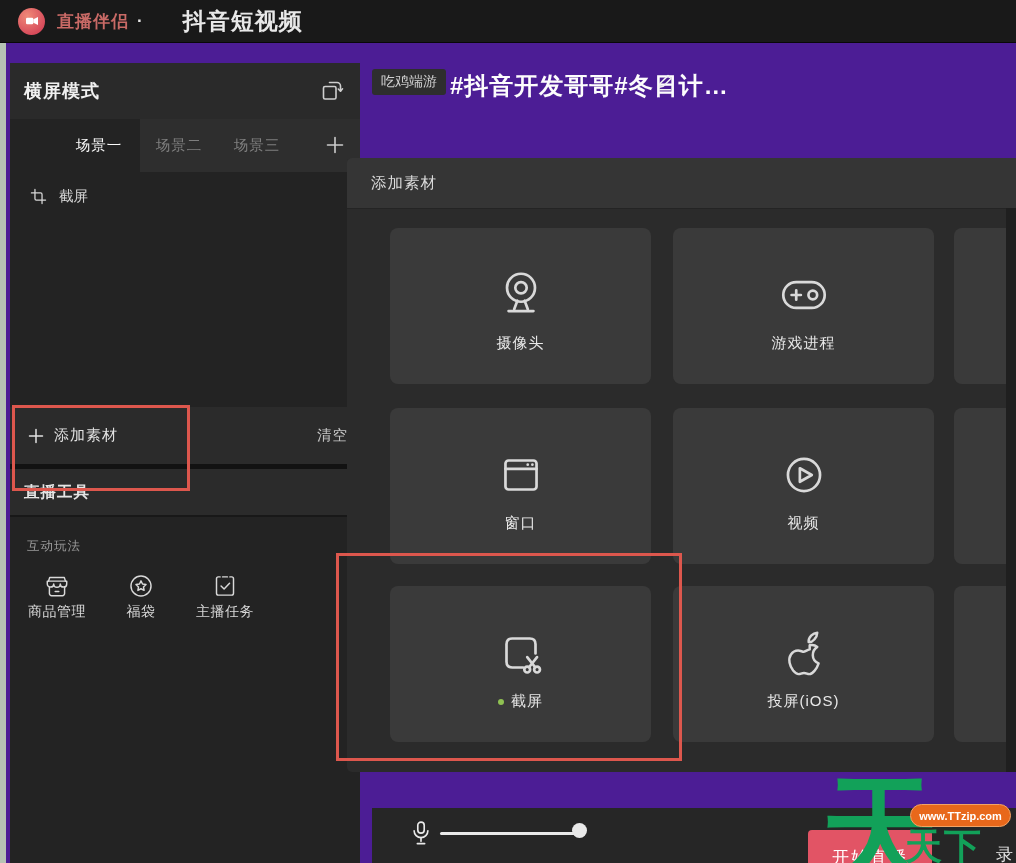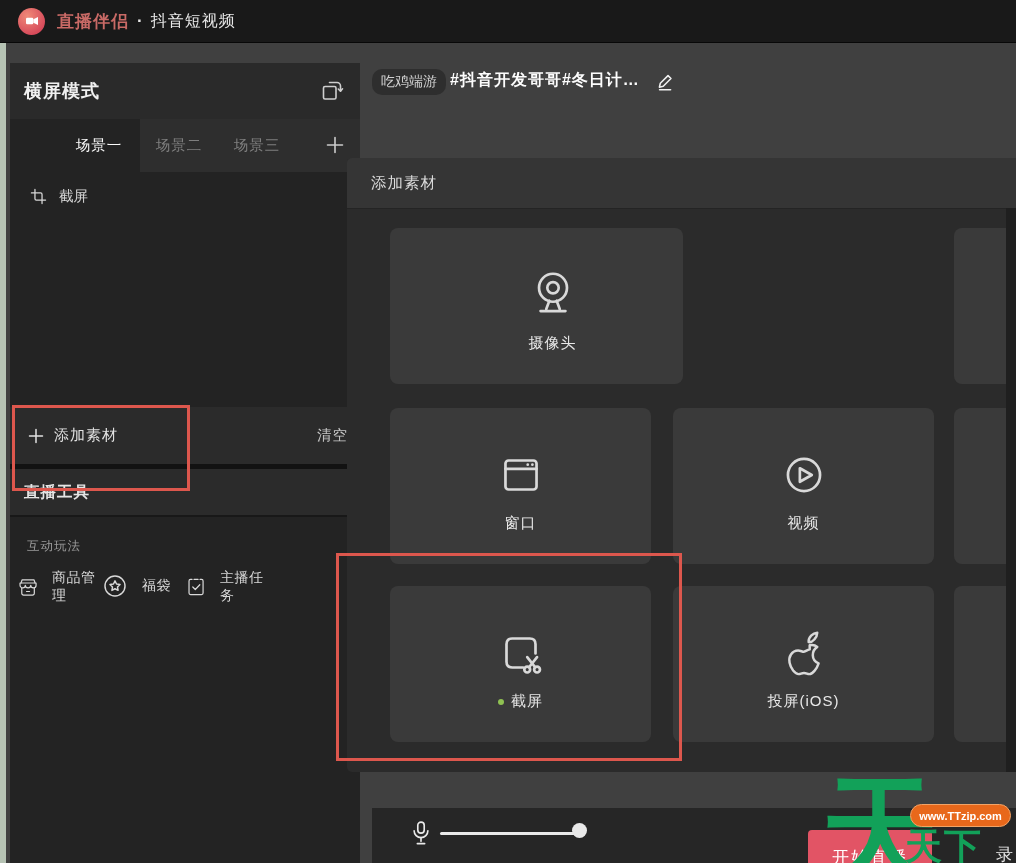--- a/index.html
+++ b/index.html
@@ -1,29 +1,29 @@
 <!DOCTYPE html>
 <html><head>
 <meta charset="utf-8">
 <style>
   html,body{margin:0;padding:0;background:#0e0e0e;}
   .screen{position:relative;width:1016px;height:863px;overflow:hidden;
     font-family:"Liberation Sans","DejaVu Sans",sans-serif;
-    background:#404040;color:#e6e6e6;}
+    background:#4c1d95;color:#e6e6e6;}
   svg{display:block;}
 
   
   .titlebar{position:absolute;left:0;top:0;width:1016px;height:42px;background:#191919;
     border-bottom:1px solid #080808;display:flex;align-items:center;z-index:4;}
   .app-logo{width:27px;height:27px;border-radius:50%;margin-left:18px;
     background:radial-gradient(circle at 35% 30%,#f08a78,#d6495a 75%);
     display:flex;align-items:center;justify-content:center;}
   .app-name{margin-left:12px;font-size:17px;font-weight:700;color:#c96a66;letter-spacing:1px;}
   .app-sep{margin:0 8px;font-size:17px;font-weight:700;color:#e8e8e8;}
-  .app-sub{font-size:16px;font-weight:400;color:#e8e8e8;letter-spacing:1px;}
+  .app-sub{font-size:23px;font-weight:700;color:#e8e8e8;letter-spacing:1px;margin-left:32px;}
 
   
   .side-strip{position:absolute;left:0;top:42px;width:6px;height:821px;background:#b6c3b4;z-index:2;}
 
   
   .left-panel{position:absolute;left:10px;top:63px;width:350px;height:800px;z-index:3;}
   .panel-header{position:absolute;left:0;top:0;width:350px;height:56px;background:#2a2a2a;
     display:flex;align-items:center;}
   .panel-header .mode-title{margin-left:14px;font-size:18px;font-weight:700;color:#f0f0f0;letter-spacing:1px;}
   .orientation-btn{position:absolute;right:16px;top:16px;width:24px;height:24px;}
@@ -47,43 +47,43 @@
   .clear-btn{position:absolute;right:12px;top:0;height:57px;display:flex;align-items:center;
     font-size:14.5px;color:#c8c8c8;letter-spacing:1px;}
 
   .divider1{position:absolute;left:0;top:401px;width:350px;height:5px;background:#121212;}
   .tools-header{position:absolute;left:0;top:406px;width:350px;height:46px;background:#2b2b2b;
     display:flex;align-items:center;}
   .tools-header span{margin-left:14px;font-size:15.5px;font-weight:600;color:#e5e5e5;letter-spacing:1px;}
   .divider2{position:absolute;left:0;top:452px;width:350px;height:2px;background:#181818;}
   .tools-body{position:absolute;left:0;top:454px;width:350px;height:346px;background:#232323;}
   .section-label{position:absolute;left:17px;top:21px;font-size:12.5px;color:#9a9a9a;letter-spacing:1px;}
-  .tool-item{position:absolute;top:52px;width:86px;display:flex;flex-direction:row;align-items:center;gap:10px;}
+  .tool-item{position:absolute;top:52px;width:86px;display:flex;flex-direction:column;align-items:center;}
   .tool-item .t-label{font-size:14px;color:#d8d8d8;letter-spacing:.5px;}
   .tool-item.ti0{left:4px;} .tool-item.ti1{left:88px;} .tool-item.ti2{left:172px;}
 
   
-  .game-badge{position:absolute;left:372px;top:69px;background:#2e2e2e;border-radius:10px;
+  .game-badge{position:absolute;left:372px;top:69px;background:#2e2e2e;border-radius:3px;
     padding:4px 9px;font-size:14px;color:#cfcfcf;z-index:3;}
-  .room-title{position:absolute;left:450px;top:70px;font-size:16px;font-weight:700;color:#fdfdfd;
+  .room-title{position:absolute;left:450px;top:70px;font-size:24px;font-weight:700;color:#fdfdfd;
     letter-spacing:1px;z-index:3;}
   .edit-btn{position:absolute;left:655px;top:71px;width:22px;height:22px;z-index:3;}
 
   
   .modal{position:absolute;left:347px;top:158px;width:669px;height:614px;background:#2b2b2b;
     border-radius:5px 0 0 5px;z-index:10;overflow:hidden;}
   .modal-header{position:absolute;left:0;top:0;width:669px;height:50px;background:#353535;
     border-bottom:1px solid #242424;display:flex;align-items:center;}
   .modal-header span{margin-left:24px;font-size:15.5px;color:#dcdcdc;letter-spacing:1px;}
   .tile{position:absolute;width:261px;height:156px;background:#3a3a3a;border-radius:8px;
     display:flex;flex-direction:column;align-items:center;}
   .tile .tile-icon{margin-top:36px;height:62px;display:flex;align-items:center;justify-content:center;}
   .tile .tile-label{margin-top:8px;font-size:15px;color:#e8e8e8;letter-spacing:1px;
     display:flex;align-items:center;}
-  .tile.p00{left:43px;top:70px;padding-left:32px;} .tile.p01{left:326px;top:70px;}
+  .tile.p00{left:43px;top:70px;} .tile.p01{left:326px;top:70px;}
   .tile.p10{left:43px;top:250px;} .tile.p11{left:326px;top:250px;}
   .tile.p20{left:43px;top:428px;} .tile.p21{left:326px;top:428px;}
   .tile.g0{left:607px;top:70px;} .tile.g1{left:607px;top:250px;} .tile.g2{left:607px;top:428px;}
   .active-dot{width:6px;height:6px;border-radius:50%;background:#8fc152;margin-right:7px;}
   .modal-scrollbar{position:absolute;right:0;top:50px;width:10px;height:564px;background:#1f1f1f;}
 
   
   .bottom-bar{position:absolute;left:372px;top:808px;width:644px;height:55px;background:#262626;z-index:5;}
   .mic-wrap{position:absolute;left:38px;top:11px;width:22px;height:30px;}
   .vol-track{position:absolute;left:68px;top:24px;width:141px;height:3px;border-radius:2px;background:#e9e9e9;}
@@ -236,20 +236,32 @@
           <circle cx="28" cy="21" r="13.5"></circle>
           <circle cx="28" cy="21" r="5.5"></circle>
           <path d="M24.5 33.5 L21.5 41.5 M31.5 33.5 L34.5 41.5 M16 43.5 H40"></path>
         </svg>
       </div>
       <div class="tile-label">
           <span>摄像头</span>
         </div>
     </div>
 
+    <div class="tile p01">
+      <div class="tile-icon">
+        <svg width="58" height="58" viewBox="0 0 56 56" fill="none" stroke="#d9d9d9" stroke-width="2.6" stroke-linecap="round" stroke-linejoin="round">
+          <rect x="8" y="15.5" width="40" height="25" rx="12.5"></rect>
+          <path d="M20.5 23.5 v9 M16 28 h9"></path>
+          <circle cx="36.5" cy="28" r="4.2"></circle>
+        </svg>
+      </div>
+      <div class="tile-label">
+          <span>游戏进程</span>
+        </div>
+    </div>
 
     <div class="tile p10">
       <div class="tile-icon">
         <svg width="58" height="58" viewBox="0 0 56 56" fill="none" stroke="#d9d9d9" stroke-width="2.6" stroke-linecap="round" stroke-linejoin="round">
           <rect x="13" y="14" width="30" height="28" rx="3"></rect>
           <path d="M13 22 H43"></path>
           <circle cx="34.5" cy="18" r="1.3" fill="#d9d9d9" stroke="none"></circle>
           <circle cx="39" cy="18" r="1.3" fill="#d9d9d9" stroke="none"></circle>
         </svg>
       </div>

